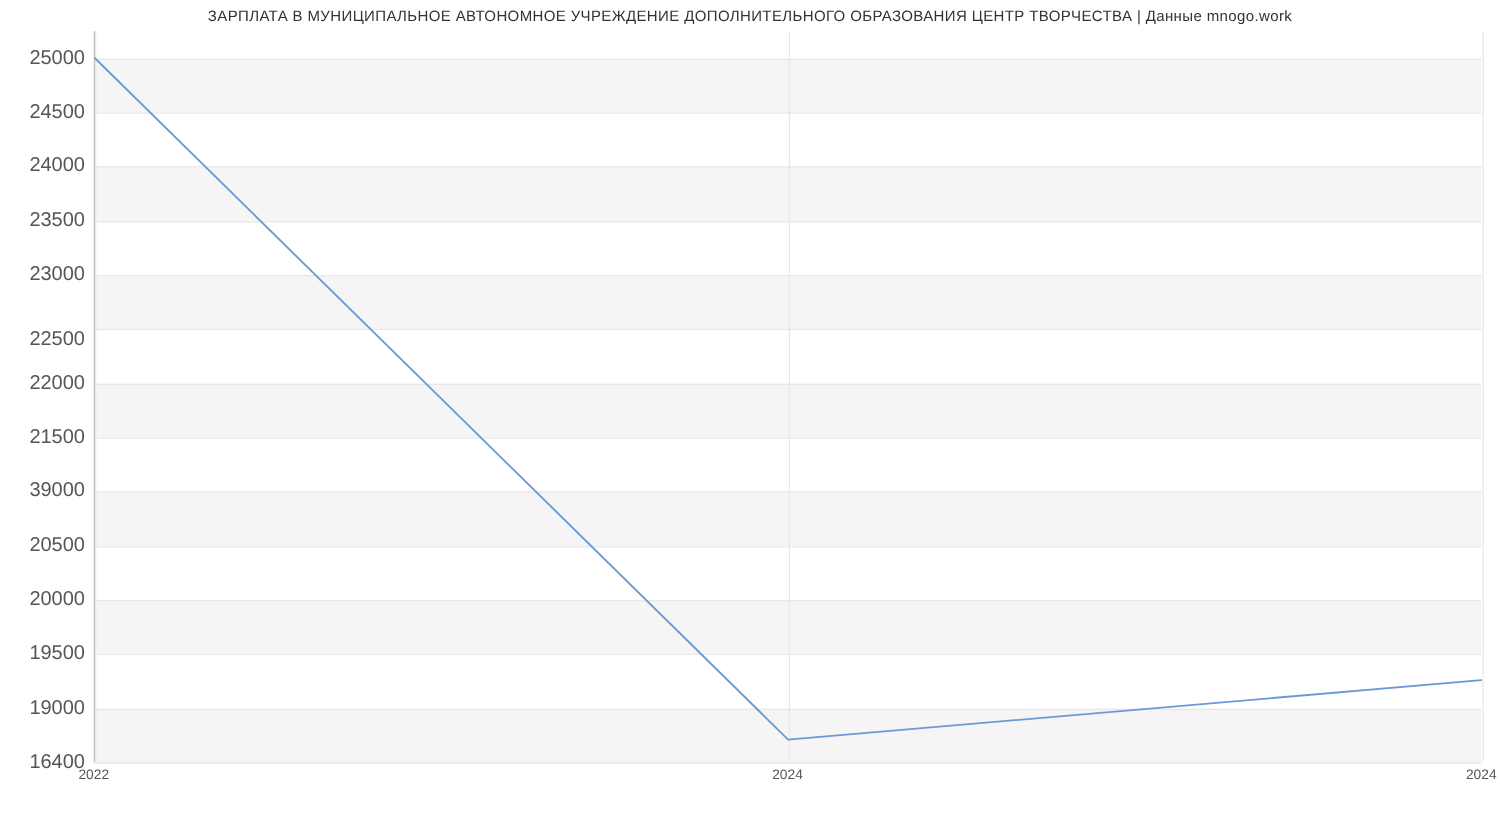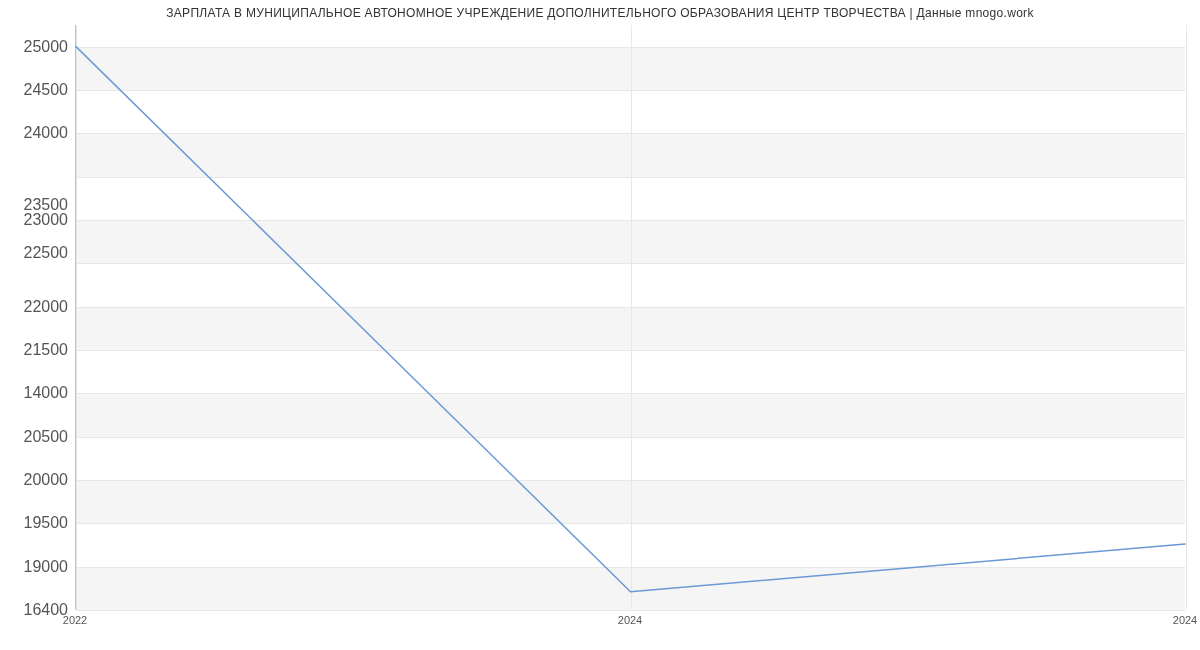--- a/index.html
+++ b/index.html
@@ -121,25 +121,25 @@
       <div class="gridline-x" style="left: 1110px;"></div>
       <svg class="line-layer" id="line-layer" viewBox="0 0 1110 585" preserveAspectRatio="none">
         <path d="M0 21.666666666666742 L555 567.6666666666666 L1110 520" class="series-line" stroke="#6b99d6"></path>
       </svg>
   </div>
 <div class="ytick" style="top: 610px;">16400</div>
     <div class="ytick" style="top: 566.667px;">19000</div>
     <div class="ytick" style="top: 523.333px;">19500</div>
     <div class="ytick" style="top: 480px;">20000</div>
     <div class="ytick" style="top: 436.667px;">20500</div>
-    <div class="ytick" style="top: 393.333px;">14000</div>
+    <div class="ytick" style="top: 393.333px;">39000</div>
     <div class="ytick" style="top: 350px;">21500</div>
     <div class="ytick" style="top: 306.667px;">22000</div>
-    <div class="ytick" style="top: 253px;">22500</div>
+    <div class="ytick" style="top: 272px;">22500</div>
     <div class="ytick" style="top: 220px;">23000</div>
-    <div class="ytick" style="top: 176.667px; margin-top: 28px;">23500</div>
+    <div class="ytick" style="top: 176.667px;">23500</div>
     <div class="ytick" style="top: 133.333px;">24000</div>
     <div class="ytick" style="top: 90px;">24500</div>
     <div class="ytick" style="top: 46.6667px;">25000</div>
     <div class="xtick" style="left: 75px;">2022</div>
     <div class="xtick" style="left: 630px;">2024</div>
     <div class="xtick" style="left: 1185px;">2024</div>
   </div>
 
 </body></html>

